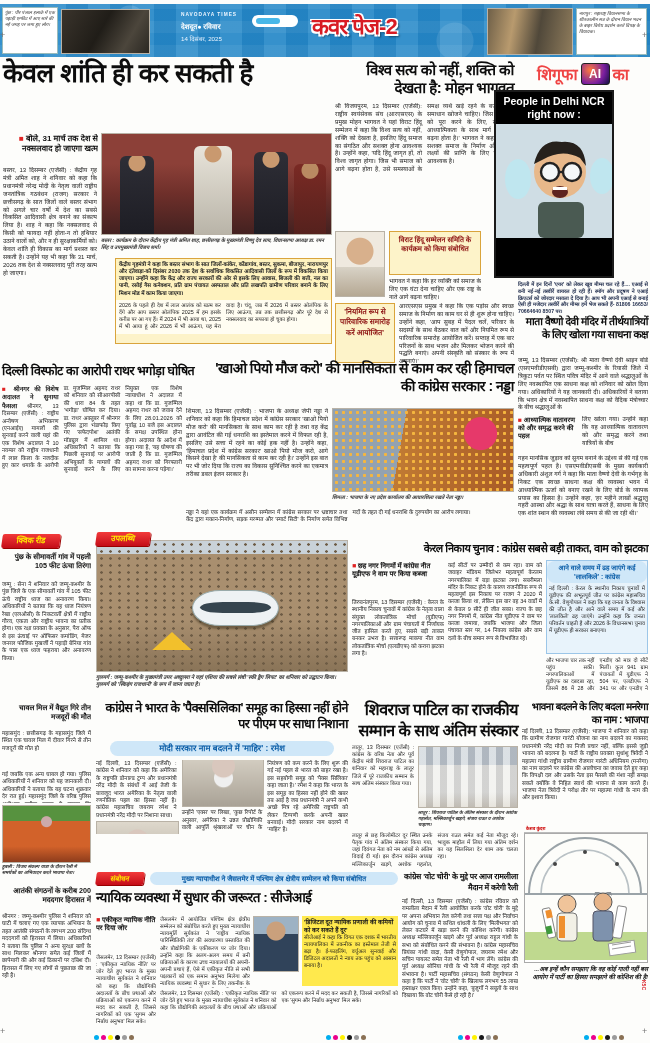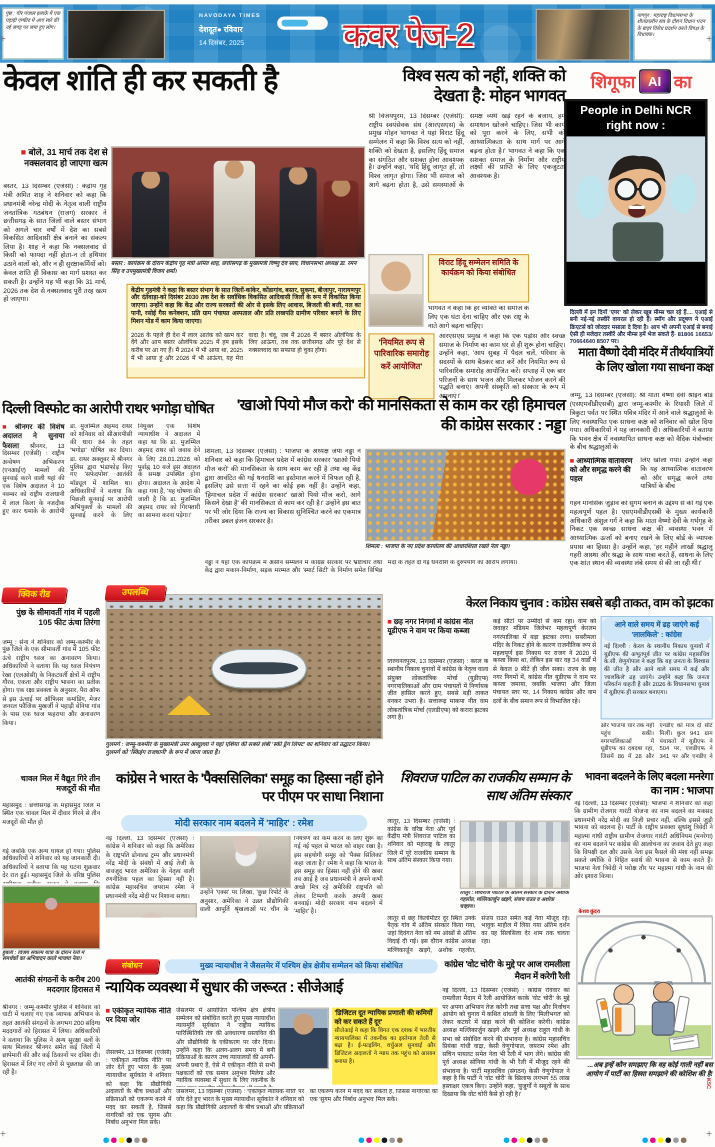--- a/index.html
+++ b/index.html
@@ -17,21 +17,21 @@
   .photo{border:1px solid #b9b2a6;}
   
   .masthead{left:0;top:4px;width:650px;height:53px;background:
      radial-gradient(circle at 20% 30%, rgba(255,255,255,.14) 0 14px, transparent 15px),
      radial-gradient(circle at 70% 70%, rgba(255,255,255,.10) 0 18px, transparent 19px),
      repeating-linear-gradient(90deg, rgba(255,255,255,.08) 0 22px, rgba(0,40,90,.06) 22px 44px),
      repeating-linear-gradient(0deg, rgba(255,255,255,.06) 0 12px, transparent 12px 24px),
      #2588c8;}
   .m-cap{background:#fff;border:1px solid #9bb;font-size:4.6px;line-height:1.3;font-style:italic;
          color:#333;padding:2px;overflow:hidden;}
-  .m-title{font-size:30px;font-weight:normal;color:#d81c24;letter-spacing:-1px;white-space:nowrap;
+  .m-title{font-size:22px;font-weight:bold;color:#d81c24;letter-spacing:-1px;white-space:nowrap;
      text-shadow:-1.5px -1.5px 0 #fff,1.5px -1.5px 0 #fff,-1.5px 1.5px 0 #fff,1.5px 1.5px 0 #fff,2.5px 2.5px 2px rgba(0,0,0,.45);}
   .m-logo{font-size:4.8px;font-weight:bold;color:#eef6ff;letter-spacing:1px;}
   .m-ed1{font-size:7px;font-weight:bold;color:#fff;}
   .m-ed2{font-size:6.2px;color:#eaf4ff;}
   .pill{background:#fff;border-radius:7px;}
   .pill-in{position:absolute;left:4px;top:3px;width:24px;height:6px;background:#49b8e8;border-radius:3px;}
   
   .ph-mast-l{background:linear-gradient(120deg,#3a342c,#201d18 45%,#4c463c 75%,#2b2822);}
   .ph-mast-r{background:linear-gradient(100deg,#6f6048,#b89a6e 30%,#50483a 60%,#8f7c5c),
              linear-gradient(#888,#555);}
@@ -129,21 +129,21 @@
 <div class="abs creambox quote" style="left:389px;top:231px;width:92px;height:44px;font-size:7px;line-height:1.35;padding:3px;">विराट हिंदू सम्मेलन समिति के कार्यक्रम को किया संबोधित</div>
 <div class="abs bodytxt" style="left:389px;top:278px;width:92px;height:22px;">भागवत ने कहा कि हर व्यक्ति को समाज के लिए एक घंटा देना चाहिए और एक राष्ट्र के नाते आगे बढ़ना चाहिए।</div>
 <div class="abs creambox quote" style="left:335px;top:303px;width:60px;height:60px;font-size:7.4px;line-height:1.4;padding:3px 2px;">'नियमित रूप से पारिवारिक समारोह करें आयोजित'</div>
 <div class="abs bodytxt" style="left:399px;top:303px;width:115px;height:60px;">आरएसएस प्रमुख ने कहा कि एक पड़ोस और स्वच्छ समाज के निर्माण का काम घर से ही शुरू होना चाहिए। उन्होंने कहा, 'आप सुबह में पैदल चलें, परिवार के सदस्यों के साथ बैठकर बात करें और नियमित रूप से पारिवारिक समारोह आयोजित करें। सप्ताह में एक बार परिजनों के साथ भजन और मिलकर भोजन करने की पद्धति बनाएं। अपनी संस्कृति को संस्कार के रूप में अपनाएं।'</div>
 
 <div class="abs ai-head" style="left:518px;top:60px;width:130px;height:28px;">
   <span class="ai-word">शिगूफा</span>
   <span class="ai-logo">AI</span>
   <span class="ai-word">का</span>
 </div>
-<div class="abs memebox" style="left:513px;top:90px;width:130px;height:188px;">
+<div class="abs memebox" style="left:494px;top:90px;width:120px;height:188px;">
   <div class="meme-title">People in Delhi NCR right now :</div>
   <div style="height:114px;background:#cfdde4;overflow:hidden;">
     <svg width="126" height="114" viewBox="0 0 126 114">
       <ellipse cx="22" cy="55" rx="13" ry="20" fill="#bfe6ef"></ellipse>
       <ellipse cx="106" cy="52" rx="12" ry="18" fill="#bfe6ef"></ellipse>
       <rect x="42" y="78" width="46" height="36" rx="6" fill="#4a5a52"></rect>
       <circle cx="64" cy="48" r="26" fill="#e8b88a"></circle>
       <path d="M38 40 Q44 14 66 18 Q88 16 90 42 L84 34 Q66 24 46 36 Z" fill="#26211c"></path>
       <circle cx="54" cy="48" r="9" fill="#f4f7f8" stroke="#222" stroke-width="2.4"></circle>
       <circle cx="76" cy="48" r="9" fill="#f4f7f8" stroke="#222" stroke-width="2.4"></circle>
@@ -208,21 +208,21 @@
 </div>
 
 <div class="abs hl ctr" style="left:96px;top:700px;width:252px;font-size:12.5px;line-height:1.3;">कांग्रेस ने भारत के 'पैक्ससिलिका' समूह का हिस्सा नहीं होने पर पीएम पर साधा निशाना</div>
 <div class="abs bluestrip" style="left:110px;top:741px;width:224px;height:15px;font-size:8.4px;line-height:15px;">मोदी सरकार नाम बदलने में 'माहिर' : रमेश</div>
 <div class="abs bodytxt cols3" style="left:96px;top:760px;width:252px;height:110px;font-size:5.6px;">
   <span>नई दिल्ली, 13 दिसम्बर (एजेंसी) : कांग्रेस ने शनिवार को कहा कि अमेरिका के राष्ट्रपति डोनाल्ड ट्रम्प और प्रधानमंत्री नरेंद्र मोदी के संबंधों में आई तेजी के बावजूद भारत अमेरिका के नेतृत्व वाली रणनीतिक पहल का हिस्सा नहीं है। कांग्रेस महासचिव जयराम रमेश ने प्रधानमंत्री नरेंद्र मोदी पर निशाना साधा।</span>
   <div class="photo ph-jairam" style="width:100%;height:58px;margin:2px 0;"></div>
   <span>उन्होंने 'एक्स' पर लिखा, 'कुछ रिपोर्ट के अनुसार, अमेरिका ने उन्नत प्रौद्योगिकी वाली आपूर्ति श्रृंखलाओं पर चीन के नियंत्रण को कम करने के लिए शुरू की गई नई पहल से भारत को बाहर रखा है। इस सहयोगी समूह को 'पैक्स सिलिका' कहा जाता है।' रमेश ने कहा कि भारत के इस समूह का हिस्सा नहीं होने की खबर तब आई है जब प्रधानमंत्री ने अपने कभी अच्छे मित्र रहे अमेरिकी राष्ट्रपति को लेकर टिप्पणी करके अपनी खबर बनवाई। मोदी सरकार नाम बदलने में 'माहिर' है।</span>
 </div>
 
-<div class="abs hl ctr" style="left:352px;top:700px;width:166px;font-size:12px;line-height:1.3;font-style:italic;">शिवराज पाटिल का राजकीय सम्मान के साथ अंतिम संस्कार</div>
+<div class="abs hl ctr" style="left:352px;top:700px;width:166px;font-size:16px;line-height:1.3;">शिवराज पाटिल का राजकीय सम्मान के साथ अंतिम संस्कार</div>
 <div class="abs bodytxt" style="left:352px;top:744px;width:62px;height:86px;font-size:5.4px;">लातूर, 13 दिसम्बर (एजेंसी) : कांग्रेस के वरिष्ठ नेता और पूर्व केंद्रीय मंत्री शिवराज पाटिल का शनिवार को महाराष्ट्र के लातूर जिले में पूरे राजकीय सम्मान के साथ अंतिम संस्कार किया गया।</div>
 <div class="abs photo ph-latur" style="left:418px;top:746px;width:100px;height:62px;"></div>
 <div class="abs cap" style="left:418px;top:810px;width:100px;height:20px;font-size:4.8px;">लातूर : शिवराज पाटिल के अंतिम संस्कार के दौरान अशोक गहलोत, मल्लिकार्जुन खड़गे, संजय राउत व अशोक चव्हाण।</div>
 <div class="abs bodytxt cols2" style="left:352px;top:832px;width:166px;height:38px;font-size:5.4px;">लातूर से छह किलोमीटर दूर स्थित उनके पैतृक गांव में अंतिम संस्कार किया गया, जहां दिवंगत नेता को नम आंखों से अंतिम विदाई दी गई। इस दौरान कांग्रेस अध्यक्ष मल्लिकार्जुन खड़गे, अशोक गहलोत, संजय राउत समेत कई नेता मौजूद रहे। भावुक माहौल में लिया गया अंतिम दर्शन का यह सिलसिला देर शाम तक चलता रहा।</div>
 
 <div class="abs hl ctr" style="left:522px;top:700px;width:126px;font-size:10px;line-height:1.3;">भावना बदलने के लिए बदला मनरेगा का नाम : भाजपा</div>
 <div class="abs bodytxt" style="left:522px;top:728px;width:126px;height:92px;font-size:5.6px;">नई दिल्ली, 13 दिसम्बर (एजेंसी): भाजपा ने शनिवार को कहा कि ग्रामीण रोजगार गारंटी योजना का नाम बदलने का मकसद प्रधानमंत्री नरेंद्र मोदी का निजी प्रचार नहीं, बल्कि इससे जुड़ी भावना को बदलना है। पार्टी के राष्ट्रीय प्रवक्ता सुधांशु त्रिवेदी ने महात्मा गांधी राष्ट्रीय ग्रामीण रोजगार गारंटी अधिनियम (मनरेगा) का नाम बदलने पर कांग्रेस की आलोचना का जवाब देते हुए कहा कि विपक्षी दल और उसके नेता इस फैसले की मंशा नहीं समझ सकते क्योंकि वे निहित स्वार्थ की भावना से काम करते हैं। भाजपा नेता त्रिवेदी ने परोक्ष तौर पर महात्मा गांधी के नाम की ओर इशारा किया।</div>
 
 <div class="abs" style="left:524px;top:824px;width:124px;height:196px;">
   <div class="byline"><b>केशव कुंदरा</b></div>

